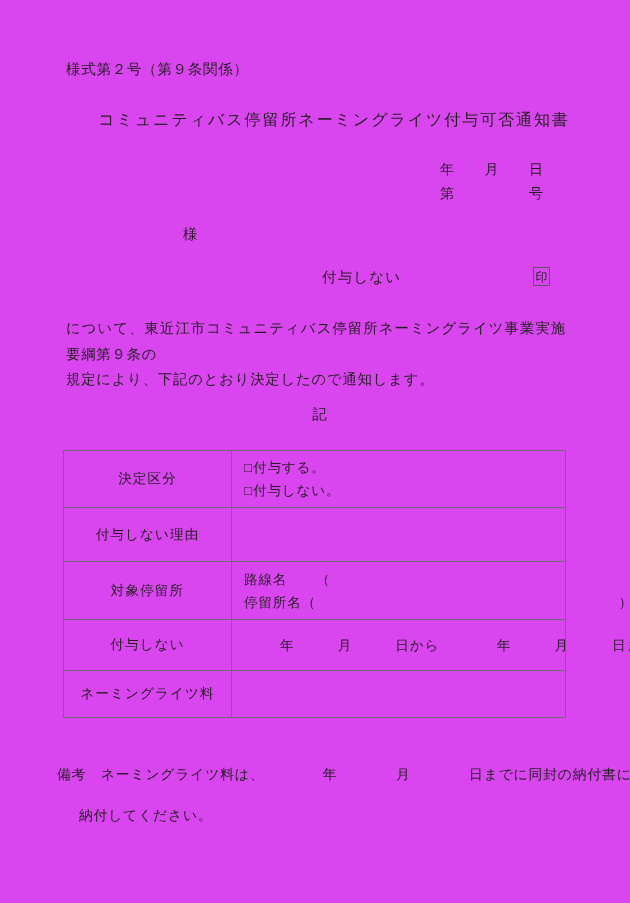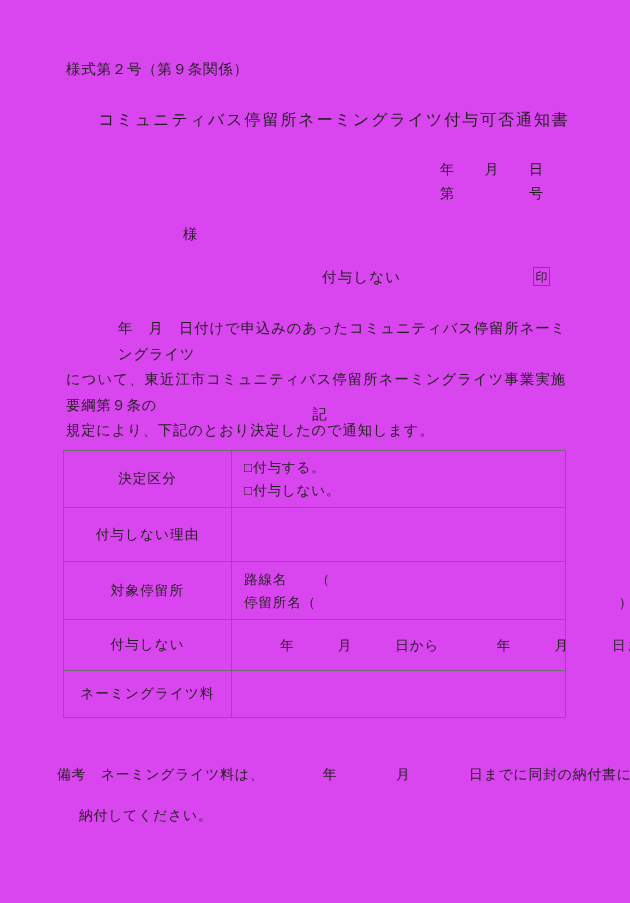--- a/index.html
+++ b/index.html
@@ -169,21 +169,20 @@
     <div class="row jp">第　　　　　号</div>
   </div>
 
   <div class="abs jp" id="addressee">様</div>
 
   <div class="abs jp" id="issuer-line">付与しない</div>
 
   <div class="abs jp" id="seal-box">印</div>
 
   <div class="abs" id="body-paragraph">
-    <span class="ln indent jp">年　月　日付けで申込みのあったコミュニティバス停留所ネーミングライツ</span>
     <span class="ln jp">について、東近江市コミュニティバス停留所ネーミングライツ事業実施要綱第９条の</span>
     <span class="ln jp">規定により、下記のとおり決定したので通知します。</span>
   </div>
 
   <div class="abs jp" id="ki-marker">記</div>
 
   <table id="main-table">
     <tbody>
       <tr class="r-kettei">
         <td class="label jp">決定区分</td>

